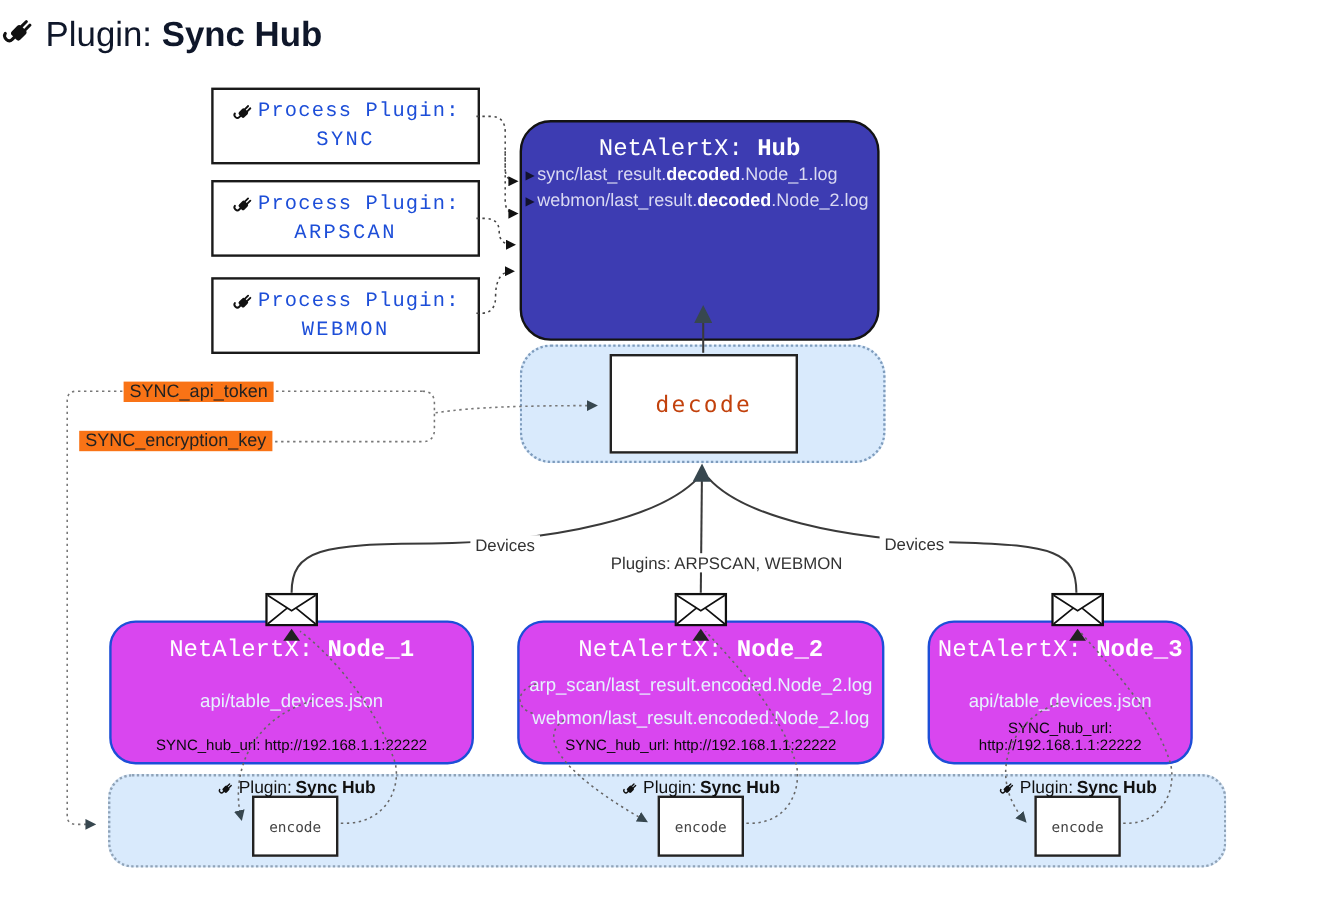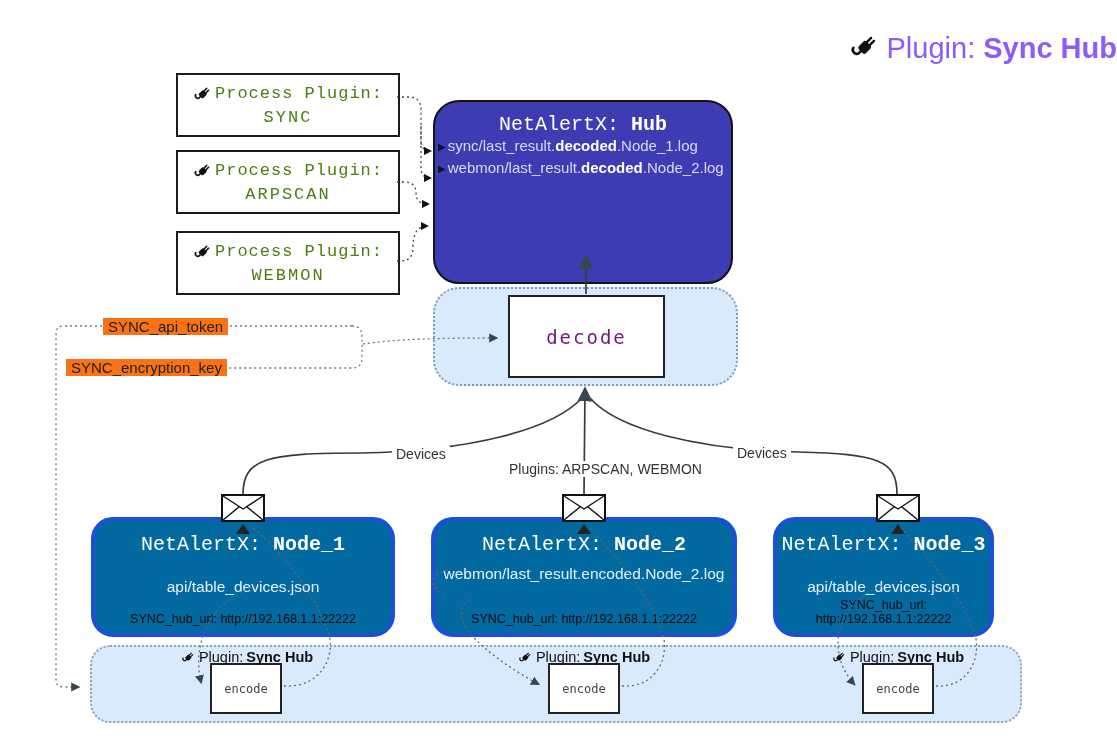--- a/index.html
+++ b/index.html
@@ -3,28 +3,28 @@
 <meta charset="utf-8">
 <style>
   html,body{margin:0;padding:0;background:#fff;}
   #stage{position:relative;width:1117px;height:754px;background:#ffffff;
          font-family:"Liberation Sans",sans-serif;overflow:hidden;}
   .abs{position:absolute;}
   .mono{font-family:"Liberation Mono",monospace;}
   .dmono{font-family:"DejaVu Sans Mono",monospace;}
 
   
-  #title{left:0;right:0;top:31px;text-align:right;font-size:29px;color:#8b5cf6;}
+  #title{left:0;right:0;top:11px;text-align:left;font-size:29px;color:#0f172a;}
   #title .ico{vertical-align:-5px;margin-right:6px;}
   #title b{font-weight:700;}
 
   
   .pbox{width:220px;height:60px;background:#fff;border:2px solid #1a1a1a;
         display:flex;flex-direction:column;justify-content:center;align-items:center;
-        font-size:17px;color:#4d7c0f;}
+        font-size:17px;color:#1d4ed8;}
   .pbox .l1{display:flex;align-items:center;gap:2px;letter-spacing:1px;}
   .pbox .l2{letter-spacing:2px;margin-top:4px;}
 
   
   #hub-url{left:433px;top:76px;width:300px;text-align:center;font-size:11.5px;color:#1c1c1c;}
   #hub{left:433px;top:100px;width:300px;height:184px;background:#3d3cb2;
        border:2px solid #131313;border-radius:26px;box-sizing:border-box;
        color:#fff;}
   #hub .htitle{text-align:center;font-size:20px;margin-top:11px;color:#fff;}
   #hub .htitle b{font-weight:700;}
@@ -32,29 +32,29 @@
   .hentry b{color:#ffffff;font-weight:700;}
   .hentry .tri{display:inline-block;font-size:10px;color:#12122e;margin-right:2px;
                transform:translateY(-1px);}
   #he0{margin-top:2px;} #he1{margin-top:12px;} #he2{margin-top:11px;} #he3{margin-top:7px;}
 
   
   #decode-band{left:433px;top:287px;width:305px;height:99px;background:#d9eafc;
                border:2px dotted #7e9cbd;border-radius:26px;box-sizing:border-box;}
   #decode-box{left:508px;top:295px;width:157px;height:83px;background:#fff;
               border:2.5px solid #222;box-sizing:border-box;display:flex;
-              align-items:center;justify-content:center;font-size:19px;color:#701a75;
+              align-items:center;justify-content:center;font-size:19px;color:#c2410c;
               letter-spacing:2px;z-index:3;}
 
   
   .linelabel{background:#f97316;padding:0 5px;font-size:15px;color:#222;z-index:4;white-space:nowrap;}
   .edgelabel{background:#fff;padding:0 4px;font-size:14px;color:#333;z-index:4;white-space:nowrap;}
 
   
-  .node{background:#0369a1;border:4px solid #1d4ed8;border-radius:22px;
+  .node{background:#d946ef;border:2px solid #1d4ed8;border-radius:22px;
         box-sizing:border-box;color:#fff;}
   .node .ntitle{text-align:center;font-size:20px;margin-top:12px;}
   .node .ntitle b{font-weight:700;}
   .nfile{text-align:center;font-size:15.5px;color:#e6f2fd;white-space:nowrap;}
   .nurl{position:absolute;left:0;right:0;bottom:7px;text-align:center;font-size:12.5px;
         color:#0a0a0a;}
   #node1{left:91px;top:517px;width:304px;height:120px;}
   #node2{left:431px;top:517px;width:306px;height:120px;}
   #node3{left:773px;top:517px;width:221px;height:120px;}
   #node1 .nfile{margin-top:22px;} #node3 .nfile{margin-top:22px;}
@@ -153,20 +153,21 @@
   <div class="abs edgelabel" style="left:505px;top:461px;">Plugins: ARPSCAN, WEBMON</div>
   <div class="abs edgelabel" style="left:733px;top:445px;">Devices</div>
 
   <div id="node1" class="abs node">
     <div class="ntitle mono"><span>NetAlertX:</span> <b>Node_1</b></div>
     <div class="nfile">api/table_devices.json</div>
     <div class="nurl">SYNC_hub_url: http://192.168.1.1:22222</div>
   </div>
   <div id="node2" class="abs node">
     <div class="ntitle mono"><span>NetAlertX:</span> <b>Node_2</b></div>
+    <div class="nfile">arp_scan/last_result.encoded.Node_2.log</div>
     <div class="nfile">webmon/last_result.encoded.Node_2.log</div>
     <div class="nurl">SYNC_hub_url: http://192.168.1.1:22222</div>
   </div>
   <div id="node3" class="abs node">
     <div class="ntitle mono"><span>NetAlertX:</span> <b>Node_3</b></div>
     <div class="nfile">api/table_devices.json</div>
     <div class="nurl">SYNC_hub_url: http://192.168.1.1:22222</div>
   </div>
 
   <svg class="abs env" style="left:221px;top:494px;" width="44" height="28">

